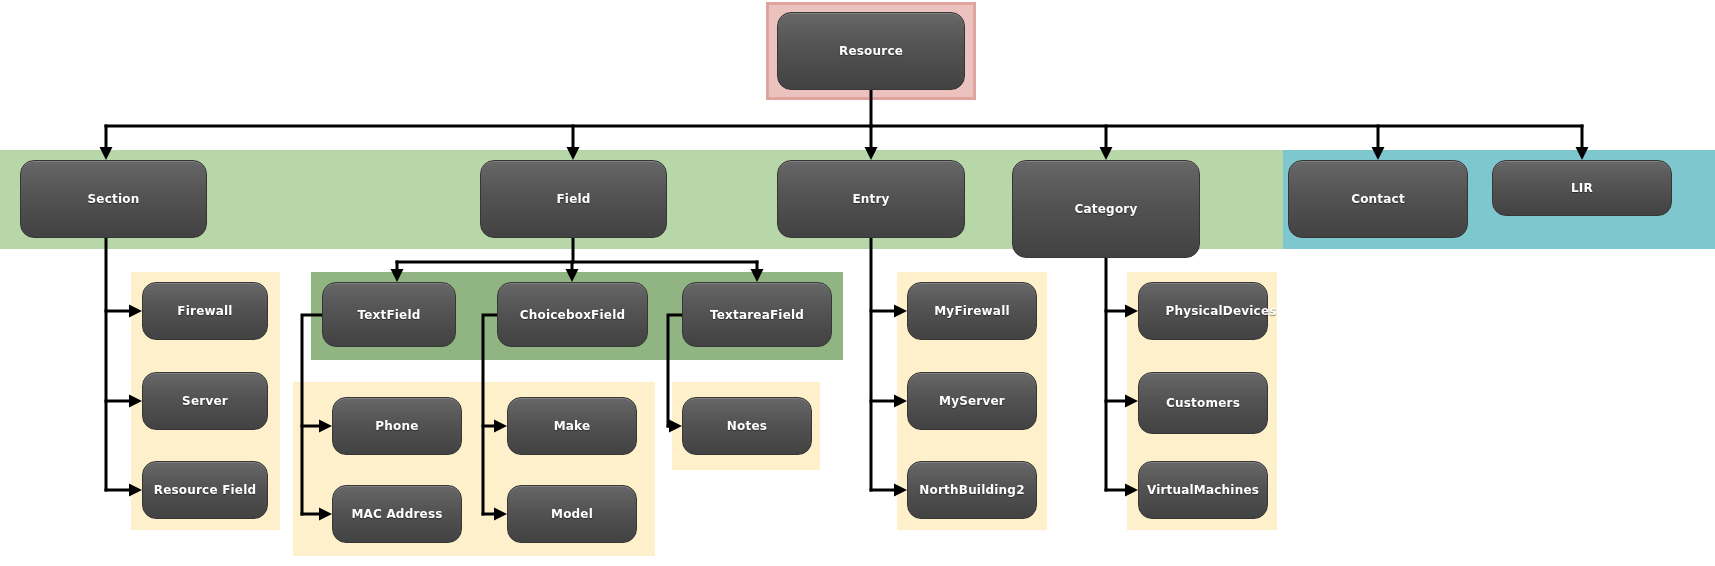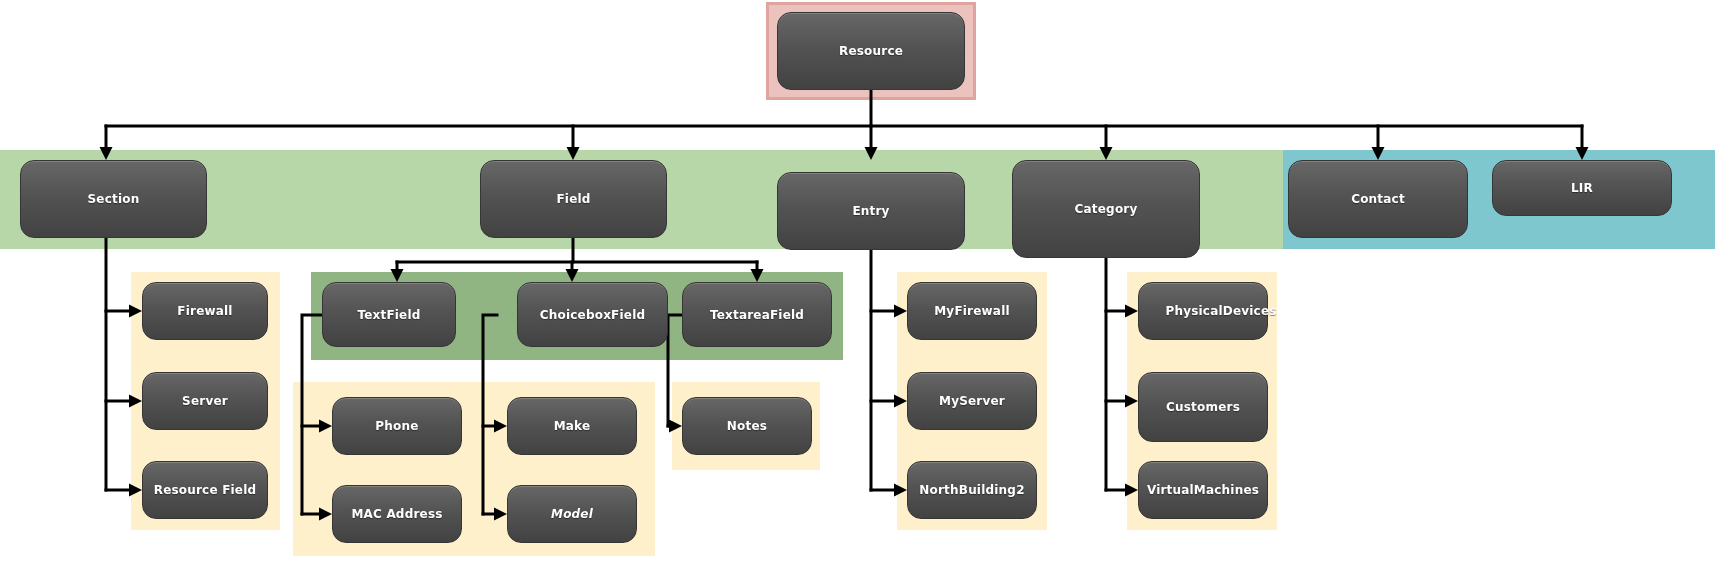--- a/index.html
+++ b/index.html
@@ -188,21 +188,21 @@
     </svg>
     <div class="node" style="left: 777px; top: 12px; width: 188px; height: 78px;">
       <span class="label">Resource</span>
     </div>
     <div class="node" style="left: 20px; top: 160px; width: 187px; height: 78px;">
       <span class="label">Section</span>
     </div>
     <div class="node" style="left: 480px; top: 160px; width: 187px; height: 78px;">
       <span class="label">Field</span>
     </div>
-    <div class="node" style="left: 777px; top: 172px; width: 188px; height: 78px;">
+    <div class="node" style="left: 777px; top: 160px; width: 188px; height: 78px;">
       <span class="label">Entry</span>
     </div>
     <div class="node" style="left: 1012px; top: 160px; width: 188px; height: 98px;">
       <span class="label">Category</span>
     </div>
     <div class="node" style="left: 1288px; top: 160px; width: 180px; height: 78px;">
       <span class="label">Contact</span>
     </div>
     <div class="node" style="left: 1492px; top: 160px; width: 180px; height: 56px; justify-content: center;">
       <span class="label">LIR</span>
@@ -212,52 +212,52 @@
     </div>
     <div class="node" style="left: 142px; top: 372px; width: 126px; height: 58px;">
       <span class="label">Server</span>
     </div>
     <div class="node" style="left: 142px; top: 461px; width: 126px; height: 58px;">
       <span class="label">Resource Field</span>
     </div>
     <div class="node" style="left: 322px; top: 282px; width: 134px; height: 65px;">
       <span class="label">TextField</span>
     </div>
-    <div class="node" style="left: 497px; top: 282px; width: 151px; height: 65px; margin-left: 20px;">
+    <div class="node" style="left: 497px; top: 282px; width: 151px; height: 65px;">
       <span class="label">ChoiceboxField</span>
     </div>
     <div class="node" style="left: 682px; top: 282px; width: 150px; height: 65px;">
       <span class="label">TextareaField</span>
     </div>
     <div class="node" style="left: 332px; top: 397px; width: 130px; height: 58px;">
       <span class="label">Phone</span>
     </div>
     <div class="node" style="left: 332px; top: 485px; width: 130px; height: 58px;">
       <span class="label">MAC Address</span>
     </div>
     <div class="node" style="left: 507px; top: 397px; width: 130px; height: 58px;">
       <span class="label">Make</span>
     </div>
-    <div class="node" style="left: 507px; top: 485px; width: 130px; height: 58px; font-style: italic;">
+    <div class="node" style="left: 507px; top: 485px; width: 130px; height: 58px;">
       <span class="label">Model</span>
     </div>
     <div class="node" style="left: 682px; top: 397px; width: 130px; height: 58px;">
       <span class="label">Notes</span>
     </div>
     <div class="node" style="left: 907px; top: 282px; width: 130px; height: 58px;">
       <span class="label">MyFirewall</span>
     </div>
     <div class="node" style="left: 907px; top: 372px; width: 130px; height: 58px;">
       <span class="label">MyServer</span>
     </div>
     <div class="node" style="left: 907px; top: 461px; width: 130px; height: 58px;">
       <span class="label">NorthBuilding2</span>
     </div>
     <div class="node" style="left: 1138px; top: 282px; width: 130px; height: 58px; padding-left: 36px;">
       <span class="label">PhysicalDevices</span>
     </div>
-    <div class="node" style="left: 1138px; top: 372px; width: 130px; height: 70px;">
+    <div class="node" style="left: 1138px; top: 372px; width: 130px; height: 62px;">
       <span class="label">Customers</span>
     </div>
     <div class="node" style="left: 1138px; top: 461px; width: 130px; height: 58px;">
       <span class="label">VirtualMachines</span>
     </div>
   </div>
 
 </body></html>

